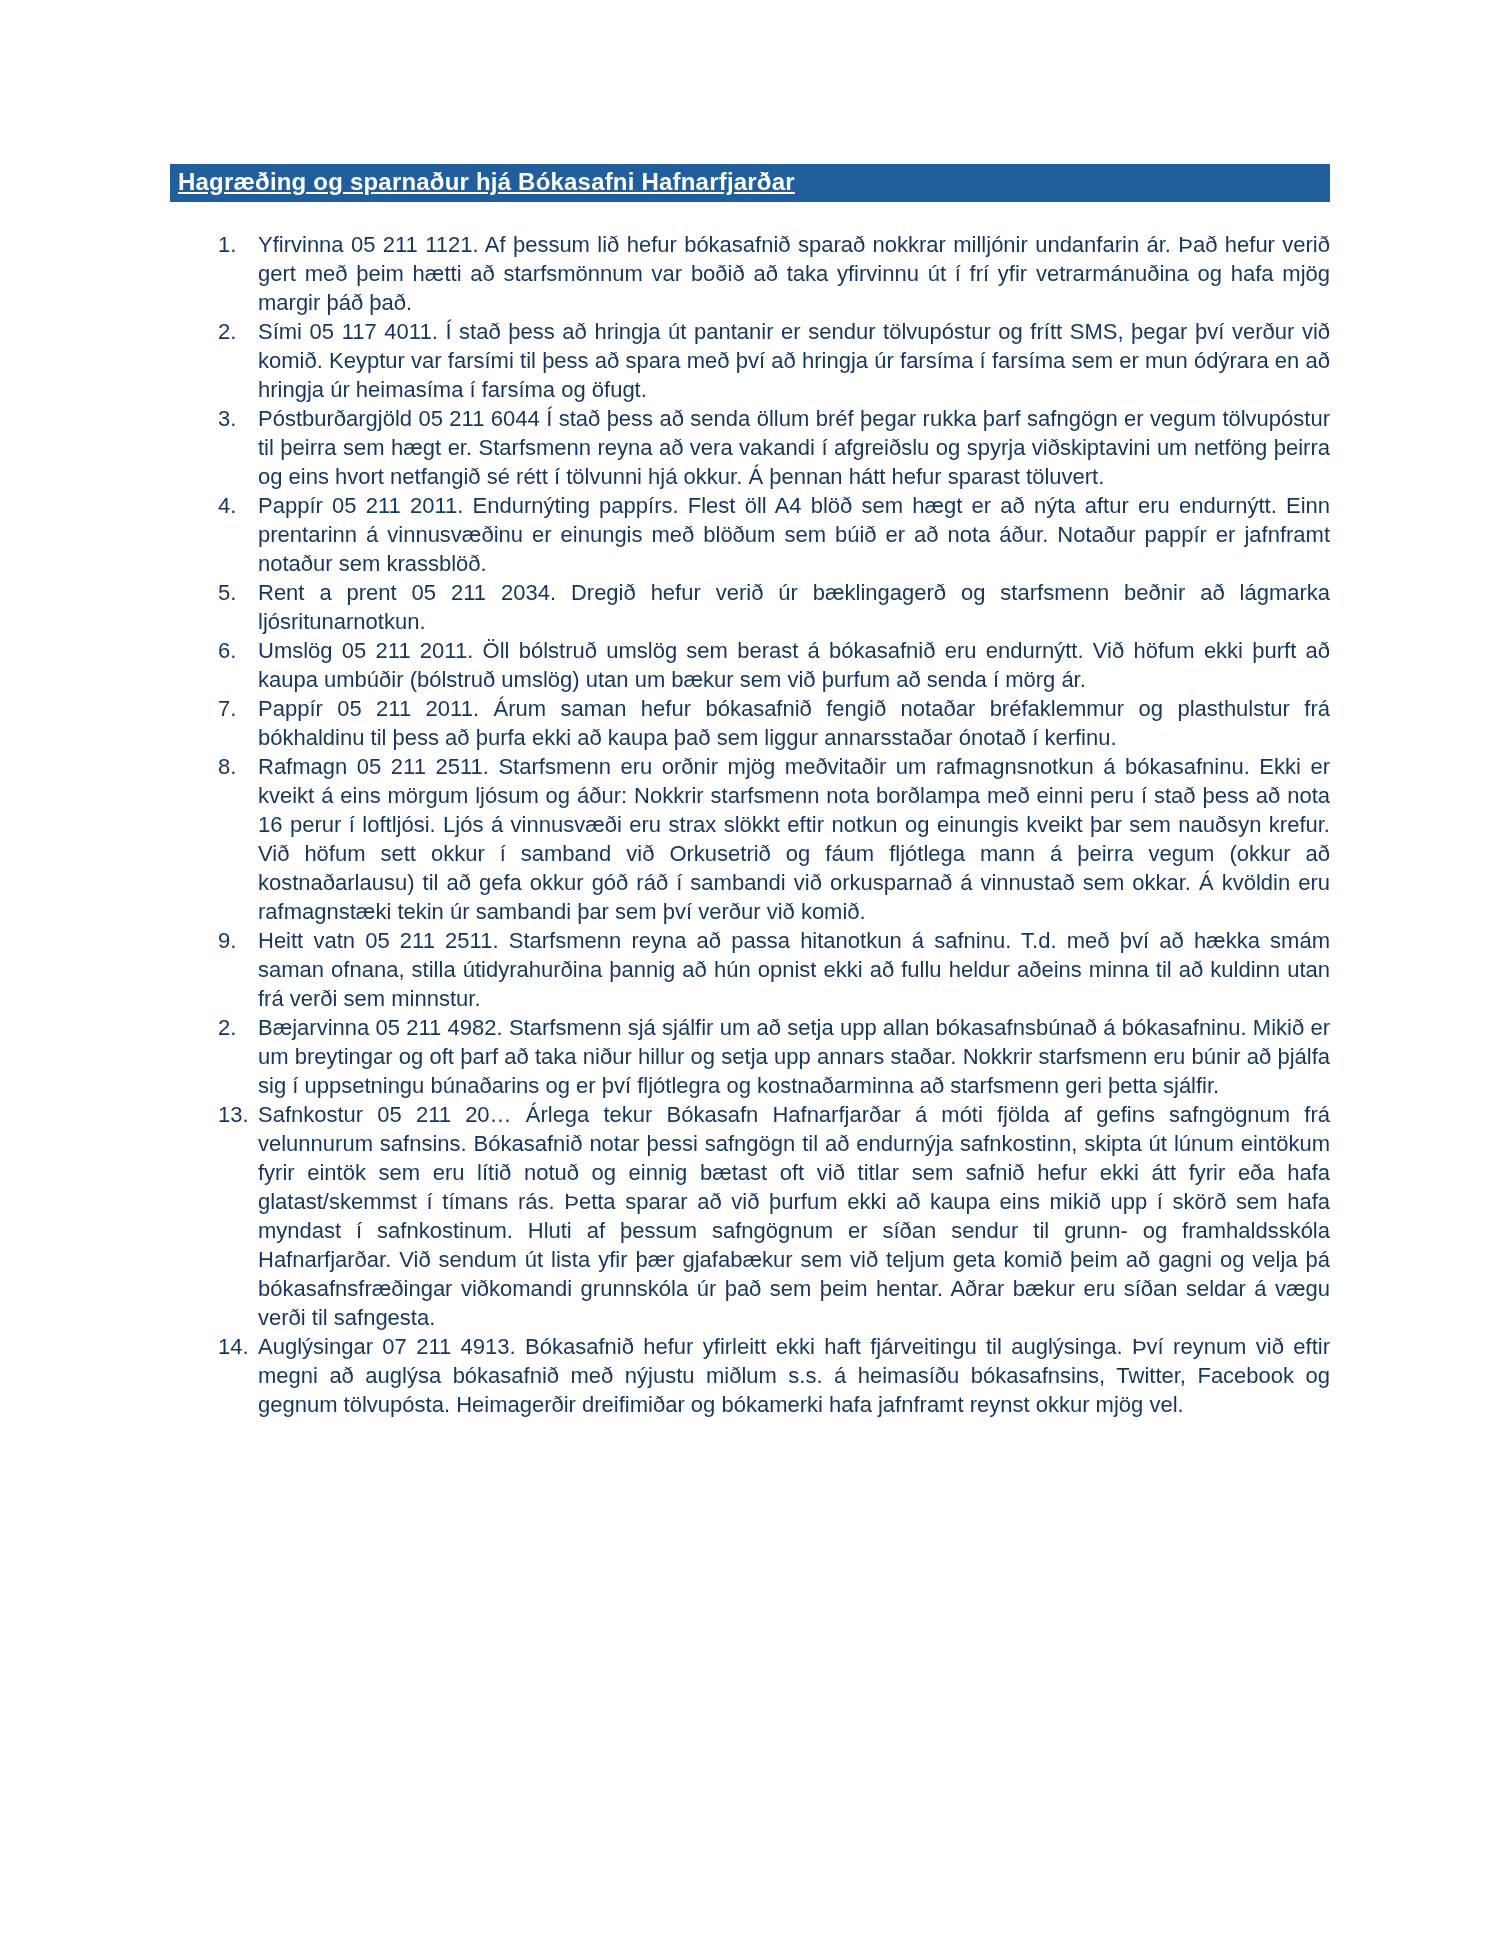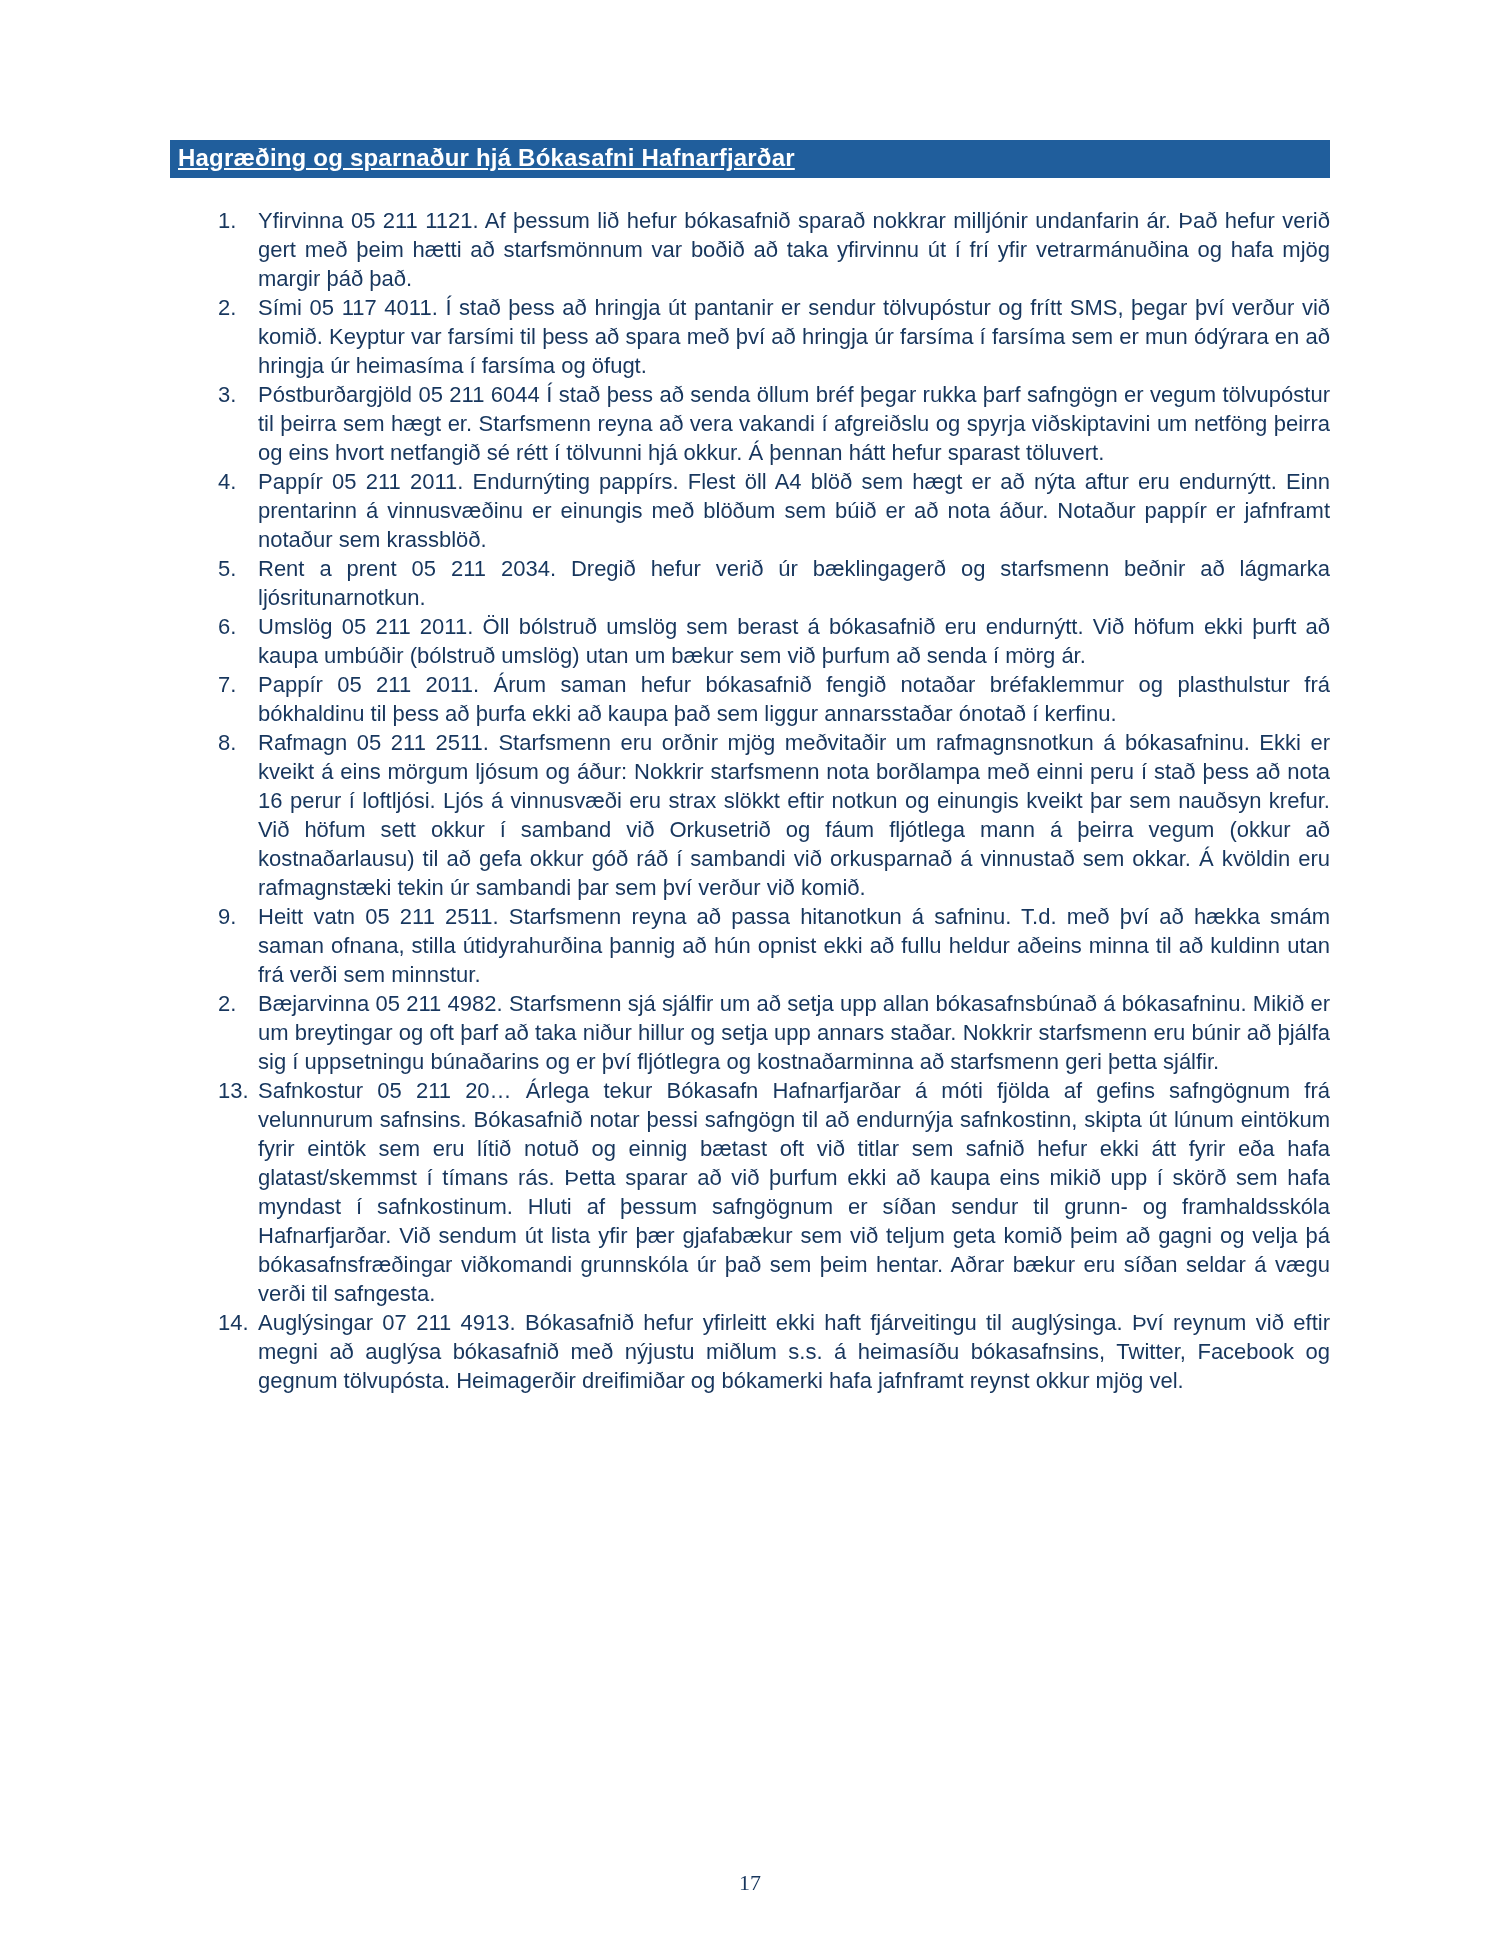--- a/index.html
+++ b/index.html
@@ -12,20 +12,21 @@
     color: var(--body-text, #17365D);
   }
   .page {
     padding: 140px 170px 120px 170px;
     min-height: 1942px;
     position: relative;
   }
   .header-bar {
     background: var(--header-bg, #205E9C);
     padding: 4px 8px 6px 8px;
+    margin-top: 24px;
   }
   .header-text {
     color: var(--header-text, #ffffff);
     font-weight: bold;
     text-decoration: underline;
     font-size: 24px;
     letter-spacing: 0.2px;
   }
   ol.list {
     list-style: none;
@@ -123,15 +124,14 @@
     <span class="num">13.</span>
     <span class="text"><b class="lead">Safnkostur 05 211 20…</b> <span class="body">Árlega tekur Bókasafn Hafnarfjarðar á móti fjölda af gefins safngögnum frá velunnurum safnsins. Bókasafnið notar þessi safngögn til að endurnýja safnkostinn, skipta út lúnum eintökum fyrir eintök sem eru lítið notuð og einnig bætast oft við titlar sem safnið hefur ekki átt fyrir eða hafa glatast/skemmst í tímans rás. Þetta sparar að við þurfum ekki að kaupa eins mikið upp í skörð sem hafa myndast í safnkostinum. Hluti af þessum safngögnum er síðan sendur til grunn- og framhaldsskóla Hafnarfjarðar. Við sendum út lista yfir þær gjafabækur sem við teljum geta komið þeim að gagni og velja þá bókasafnsfræðingar viðkomandi grunnskóla úr það sem þeim hentar. Aðrar bækur eru síðan seldar á vægu verði til safngesta.</span></span>
   </li>
 
   <li class="item">
     <span class="num">14.</span>
     <span class="text"><b class="lead">Auglýsingar 07 211 4913.</b> <span class="body">Bókasafnið hefur yfirleitt ekki haft fjárveitingu til auglýsinga. Því reynum við eftir megni að auglýsa bókasafnið með nýjustu miðlum s.s. á heimasíðu bókasafnsins, Twitter, Facebook og gegnum tölvupósta. Heimagerðir dreifimiðar og bókamerki hafa jafnframt reynst okkur mjög vel.</span></span>
   </li>
 </ol>
 
-  <div class="page-number">17</div>
 
 </div>
 
 </body></html>

